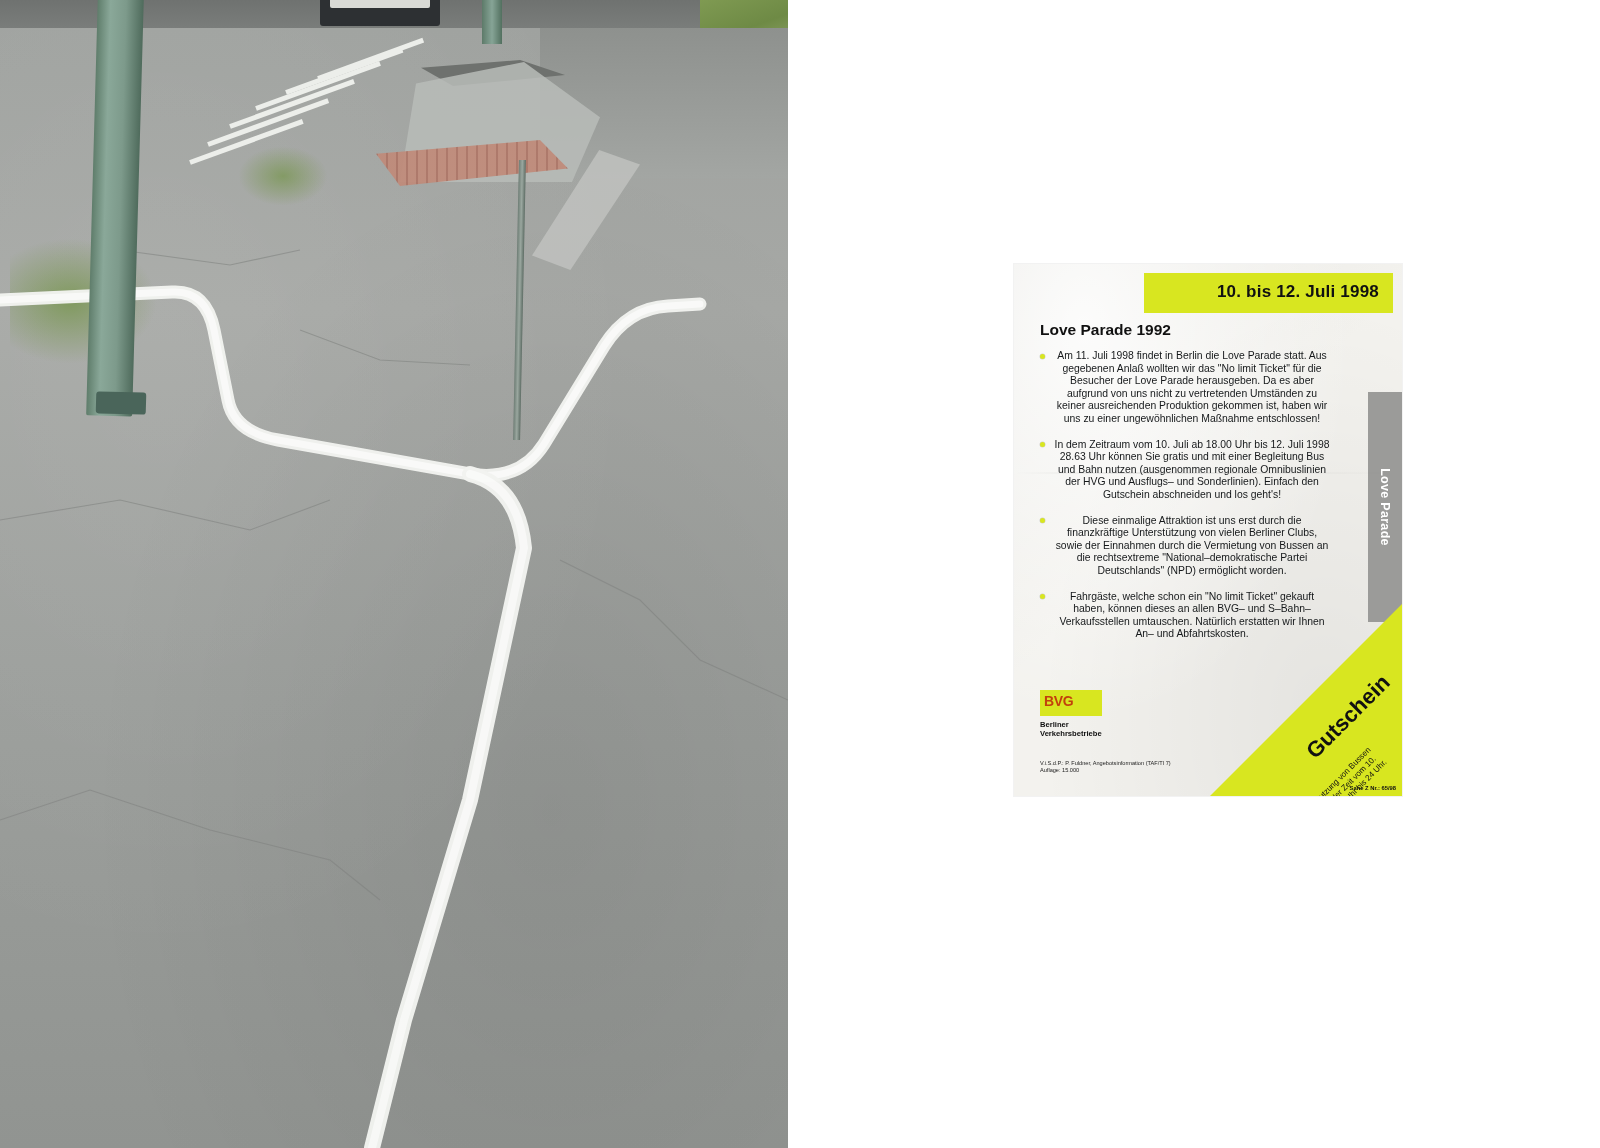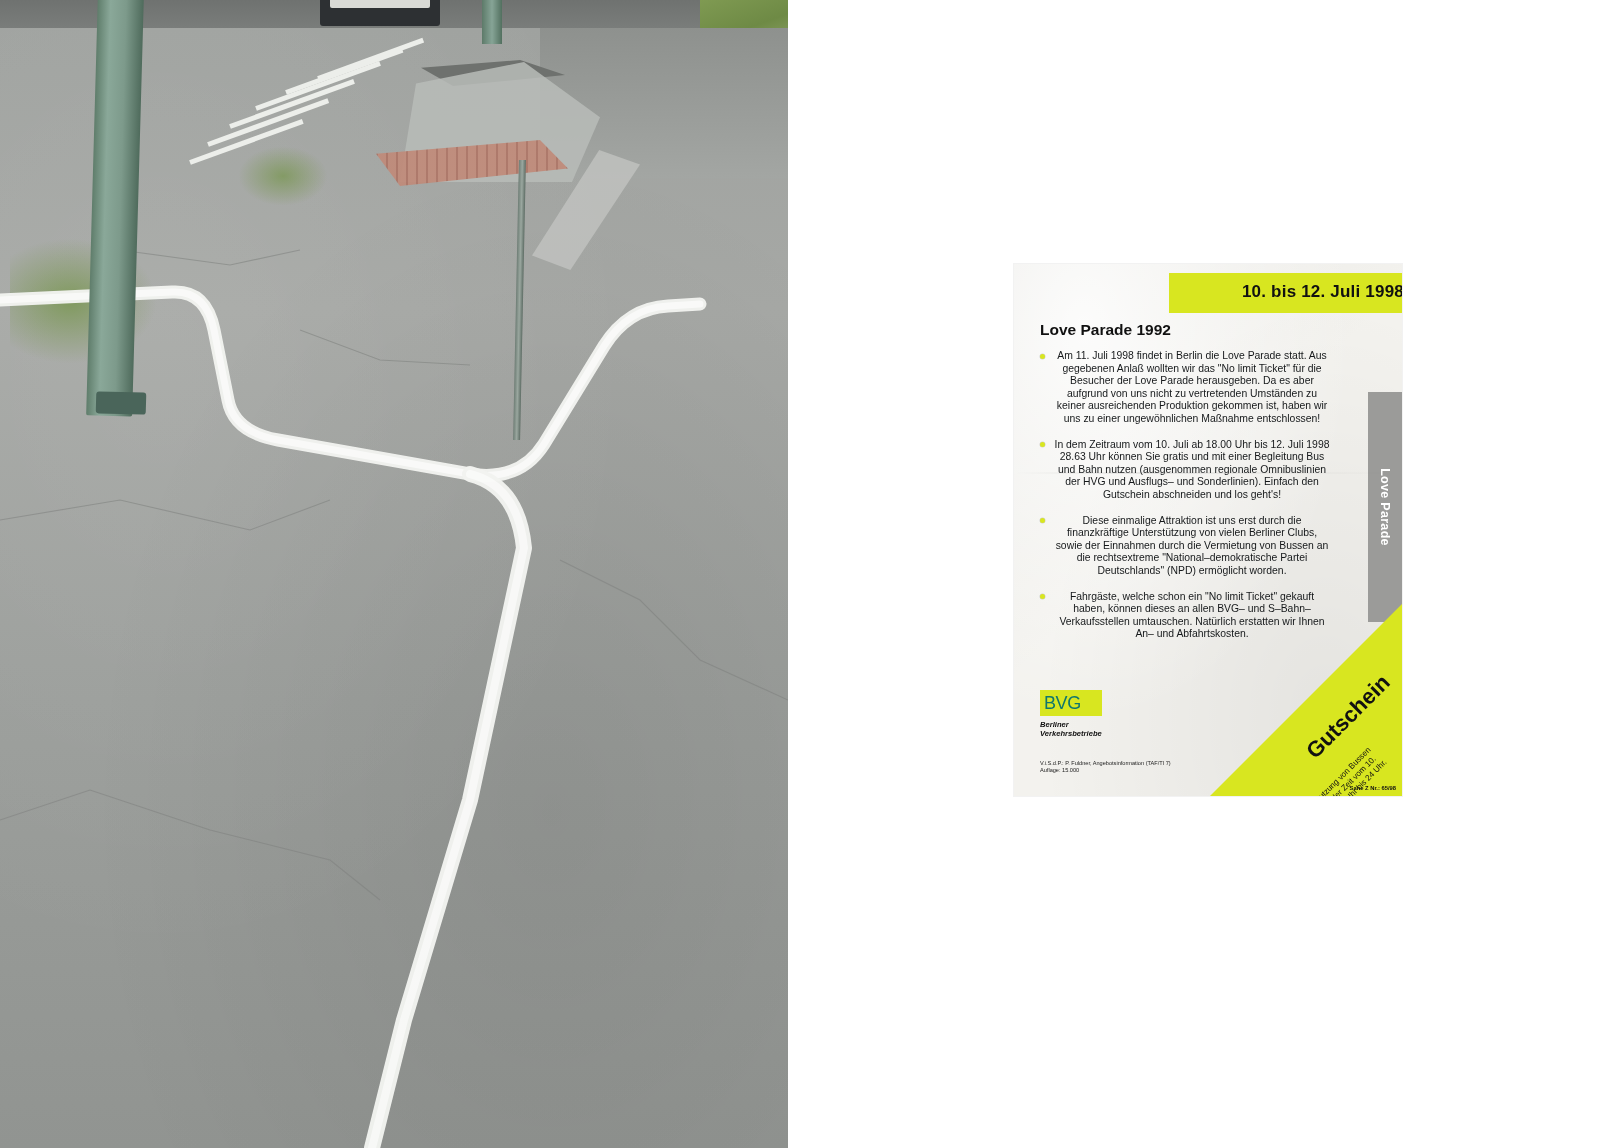--- a/index.html
+++ b/index.html
@@ -200,21 +200,20 @@
       radial-gradient(ellipse at 18% 12%, rgba(255,255,255,0.85), rgba(255,255,255,0) 60%),
       radial-gradient(ellipse at 80% 85%, rgba(0,0,0,0.06), rgba(0,0,0,0) 65%),
       linear-gradient(135deg, rgba(200,200,195,0.25), rgba(255,255,255,0) 45%);
     pointer-events: none;
   }
   .yellow-header {
     position: absolute;
     left: 130px; top: 9px;
     width: 249px; height: 40px;
     background: #d8e620;
-    margin-left: 25px;
   }
   .yellow-header .date {
     position: absolute;
     right: 14px;
     top: 9px;
     font-size: 17px;
     font-weight: bold;
     letter-spacing: 0.2px;
     color: #111;
     font-family: "Liberation Sans", sans-serif;
@@ -271,23 +270,23 @@
     width: 76px;
   }
   .bvg-mark {
     width: 62px; height: 26px;
     background: #d8e620;
     position: relative;
   }
   .bvg-mark span {
     position: absolute;
     left: 4px; top: 3px;
-    font-size: 18px;
-    font-weight: normal;
-    color: #0f766e;
+    font-size: 14px;
+    font-weight: bold;
+    color: #c2410c;
     letter-spacing: -0.4px;
   }
   .bvg-sub {
     margin-top: 4px;
     font-size: 7.6px;
     line-height: 9px;
     font-weight: bold;
     color: #111;
   }
   .imprint {
@@ -429,21 +428,21 @@
     <div class="side-tab">
       <span>Love Parade</span>
     </div>
 
     <div class="fold-crease"></div>
 
     <div class="bvg-logo">
       <div class="bvg-mark">
         <span>BVG</span>
       </div>
-      <div class="bvg-sub" style="white-space:pre-line;font-style:italic;">Berliner
+      <div class="bvg-sub" style="white-space:pre-line;">Berliner
 Verkehrsbetriebe</div>
     </div>
 
     <div class="imprint" style="white-space:pre-line;">V.i.S.d.P.: P. Fuldner, Angebotsinformation (TAF/TI 7)
 Auflage: 15.000</div>
 
     <div class="coupon">
       <div class="coupon-tri"></div>
 
       <div class="coupon-title">Gutschein</div>

